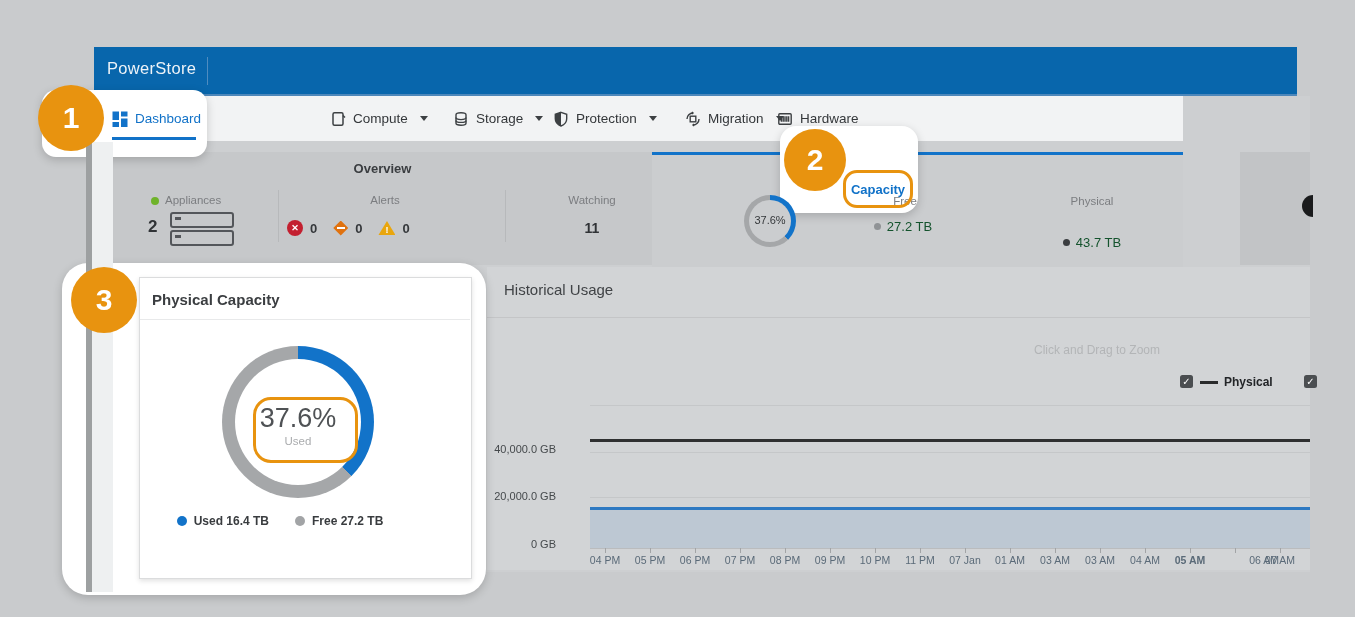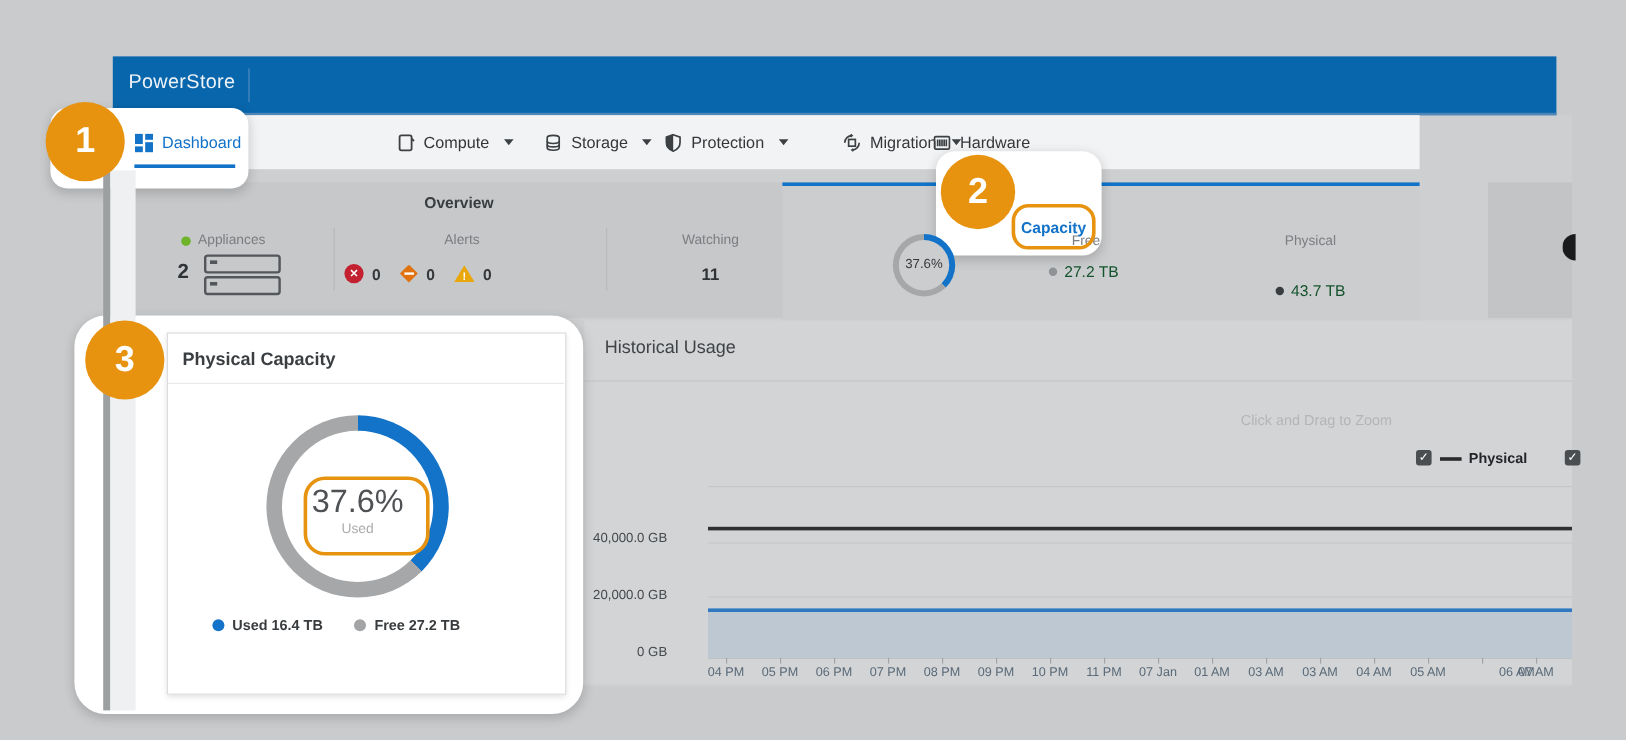--- a/index.html
+++ b/index.html
@@ -151,21 +151,21 @@
       <span class="xlab" style="left: 363px;">07 Jan</span>
       <div class="xtick" style="left: 430px;"></div>
       <span class="xlab" style="left: 408px;">01 AM</span>
       <div class="xtick" style="left: 475px;"></div>
       <span class="xlab" style="left: 453px;">03 AM</span>
       <div class="xtick" style="left: 520px;"></div>
       <span class="xlab" style="left: 498px;">03 AM</span>
       <div class="xtick" style="left: 565px;"></div>
       <span class="xlab" style="left: 543px;">04 AM</span>
       <div class="xtick" style="left: 610px;"></div>
-      <span class="xlab" style="left: 588px;">05 AM</span>
+      <span class="xlab" style="left: 588px; font-weight: bold;">05 AM</span>
       <div class="xtick" style="left: 655px;"></div>
       <span class="xlab" style="left: 655px; text-align: right;">06 AM</span>
       <div class="xtick" style="left: 700px;"></div>
       <span class="xlab" style="left: 678px;">07 AM</span>
       <span class="xlab" style="left: 723px;">08 AM</span>
     </div>
 
   <div class="abs callout-rect" style="left:62px;top:263px;width:424px;height:332px;border-radius:26px;z-index:5;"></div>
 
   <div class="abs" style="left:86px;top:142px;width:6px;height:450px;background:#9da0a1;z-index:6;"></div>
@@ -224,21 +224,21 @@
 
   <div class="navitem abs" style="left:553px;">
     <svg width="16" height="16" viewBox="0 0 16 16">
       <path d="M8 1.3 L13.7 3.3 V7.8 C13.7 11.3 11.2 13.8 8 15 C4.8 13.8 2.3 11.3 2.3 7.8 V3.3 Z" fill="none" stroke="#3d4043" stroke-width="1.4"></path>
       <path d="M8 1.3 L2.3 3.3 V7.8 C2.3 11.3 4.8 13.8 8 15 Z" fill="#3d4043"></path>
       </svg>
     <span>Protection</span>
     <span class="caret"></span>
   </div>
 
-  <div class="navitem abs" style="left:702px;">
+  <div class="navitem abs" style="left:685px;">
     <svg width="16" height="16" viewBox="0 0 16 16" fill="none" stroke="#3d4043" stroke-width="1.4">
       <rect x="5.2" y="5.2" width="5.6" height="5.6"></rect>
       <path d="M2 8 a6 6 0 0 1 6 -6 M14 8 a6 6 0 0 1 -6 6"></path>
       <path d="M6.8 1 l1.2 1 -1.2 1 M9.2 15 l-1.2 -1 1.2 -1"></path>
       </svg>
     <span>Migration</span>
     <span class="caret"></span>
   </div>
 
   <div class="navitem abs" style="left:777px;">

